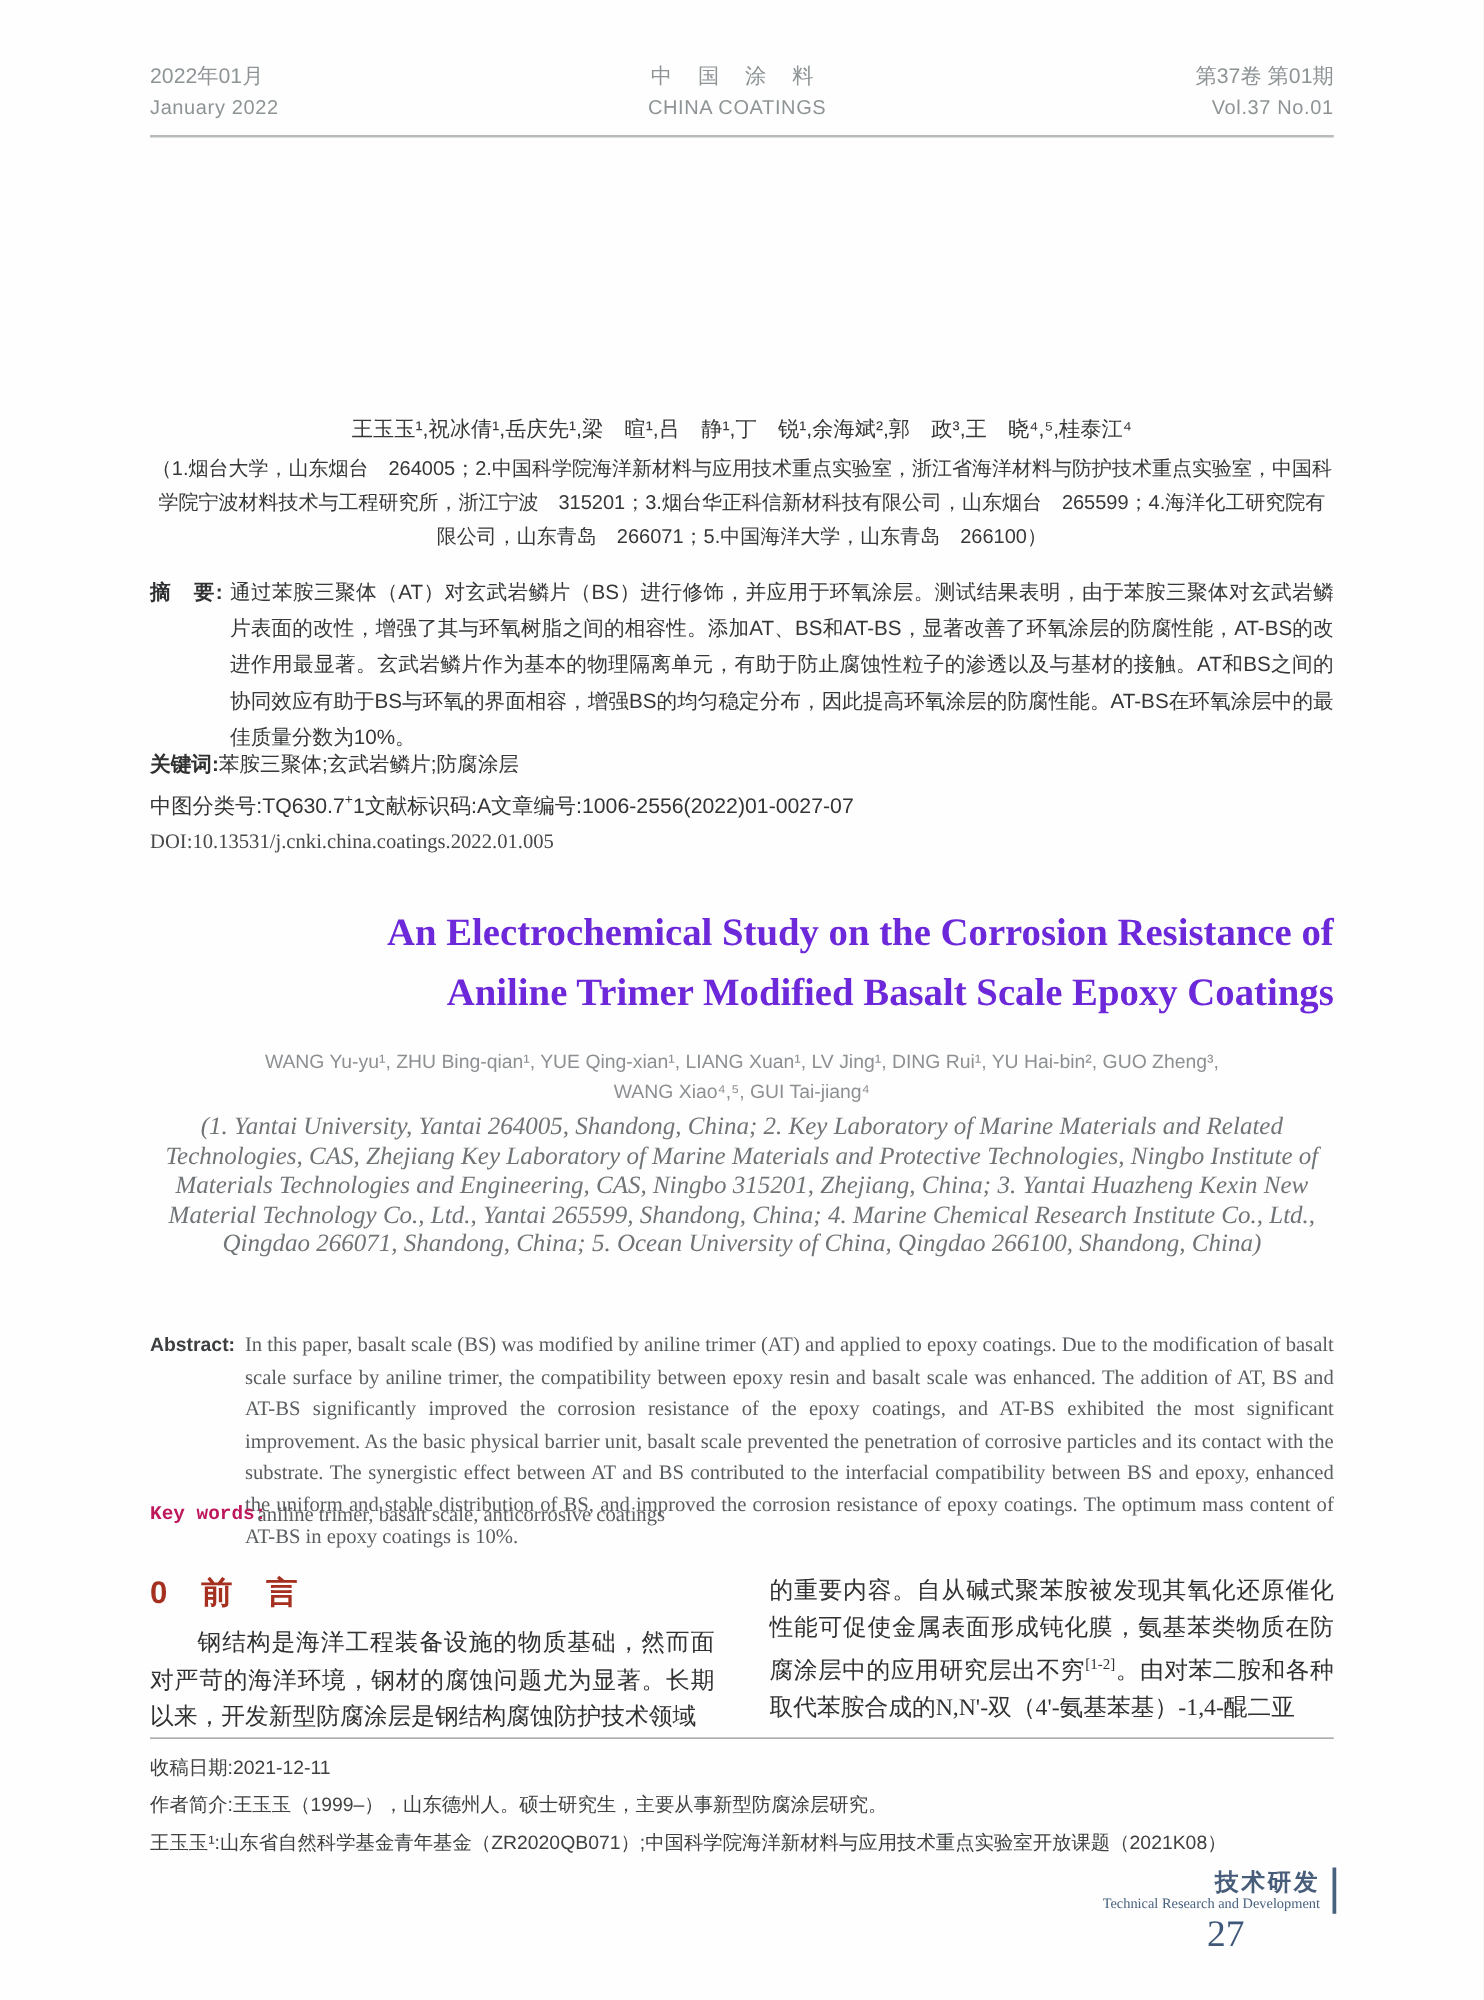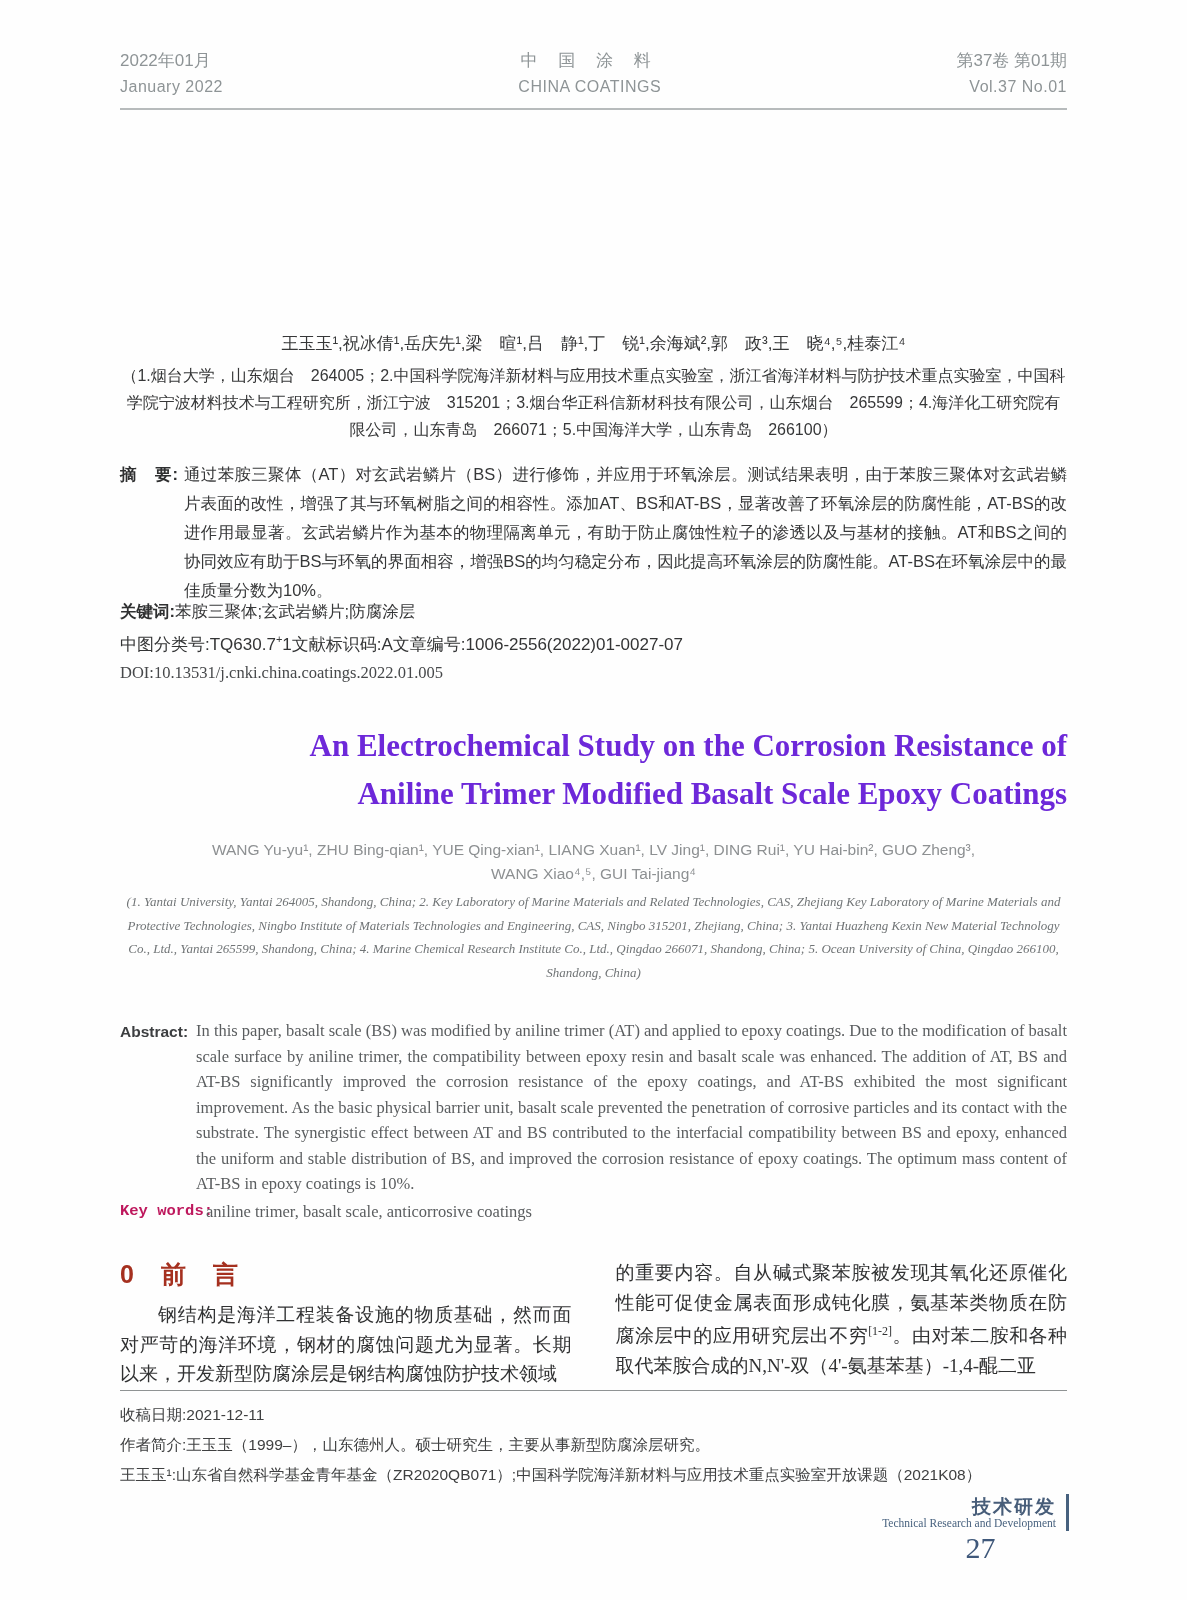--- a/index.html
+++ b/index.html
@@ -59,25 +59,25 @@
     font-family:"Liberation Serif", serif; font-weight:bold;
     font-size:31px; line-height:48px; color:#6d28d9;
   }
   .authors-en {
     top:838px; text-align:center;
     font-size:15.5px; line-height:24px; color:#8d9092;
   }
   .affil-en {
     top:890px; text-align:center;
     font-family:"Liberation Serif", serif; font-style:italic;
-    font-size:13px; line-height:23.5px; color:#707476;
+    font-size:20px; line-height:23.5px; color:#707476;
   }
 
   
-  .abstract-en { top:1018px; font-family:"Liberation Serif", serif; font-size:16.5px; line-height:25.5px; color:#5a5d5f; }
+  .abstract-en { top:1063px; font-family:"Liberation Serif", serif; font-size:16.5px; line-height:25.5px; color:#5a5d5f; }
   .abstract-en .lbl { width:76px; font-family:"Liberation Sans", sans-serif; font-size:15.5px; color:#3c3e40; padding-top:1px; }
   .keywords-en { top:1202px; font-family:"Liberation Serif", serif; font-size:16.5px; color:#5a5d5f; }
   .keywords-en .lbl { width:86px; font-family:Liberation Mono, monospace; font-size:15.5px; color:#be185d; }
 
   
   .body-cols { top:1258px; display:flex; gap:44px; }
   .col { flex:1; }
   .sec-head { color:#a5301f; font-weight:bold; font-size:25px; line-height:32px; margin-bottom:10px; letter-spacing:1px; }
   .sec-head .num { margin-right:26px; }
   .body-cols p {

